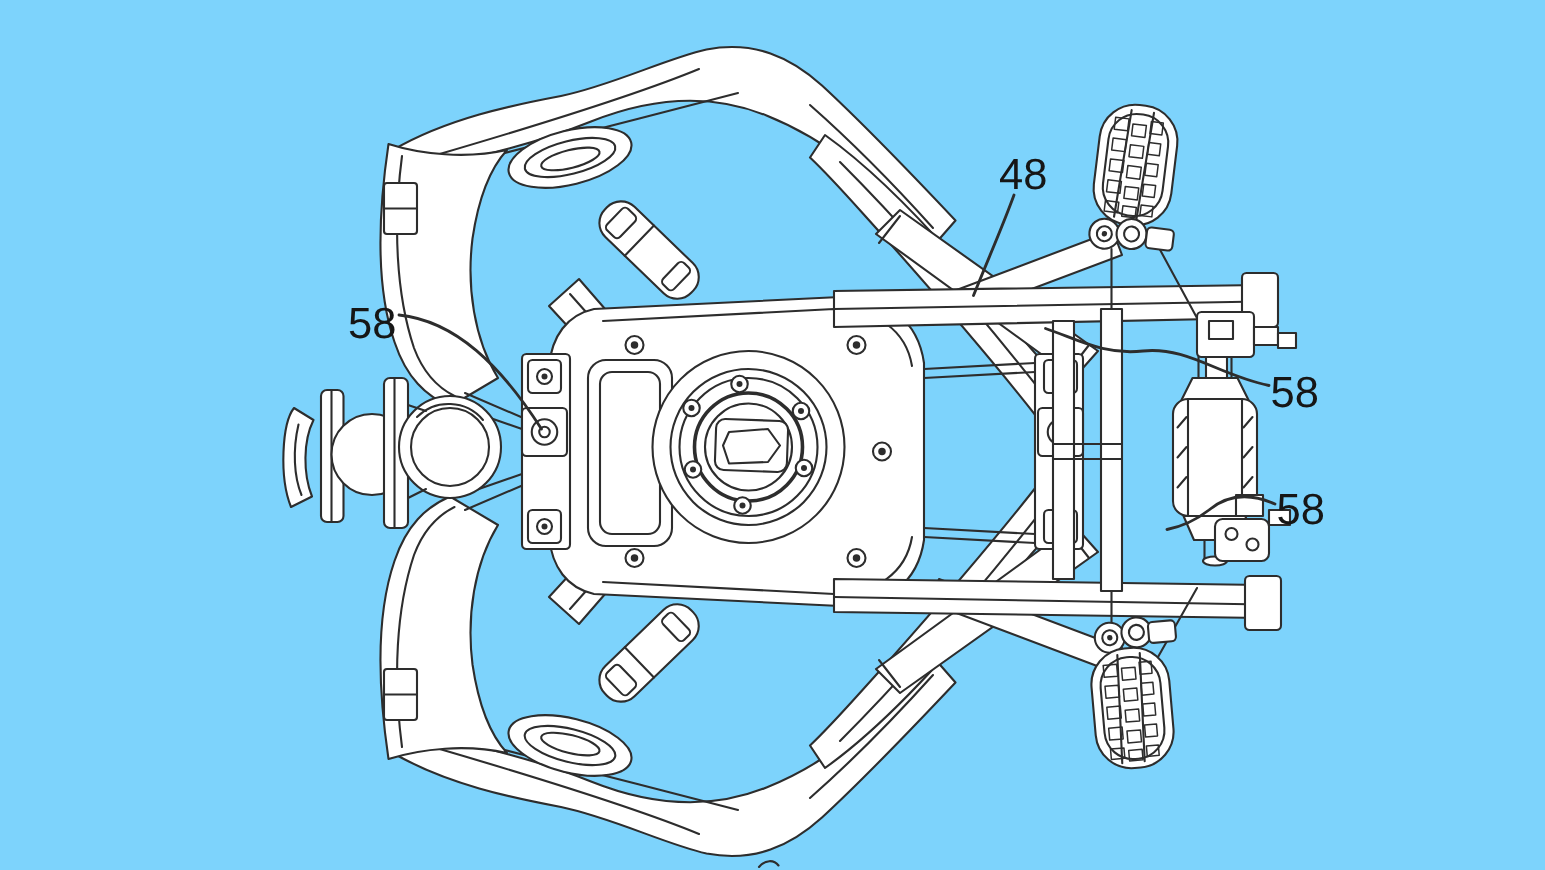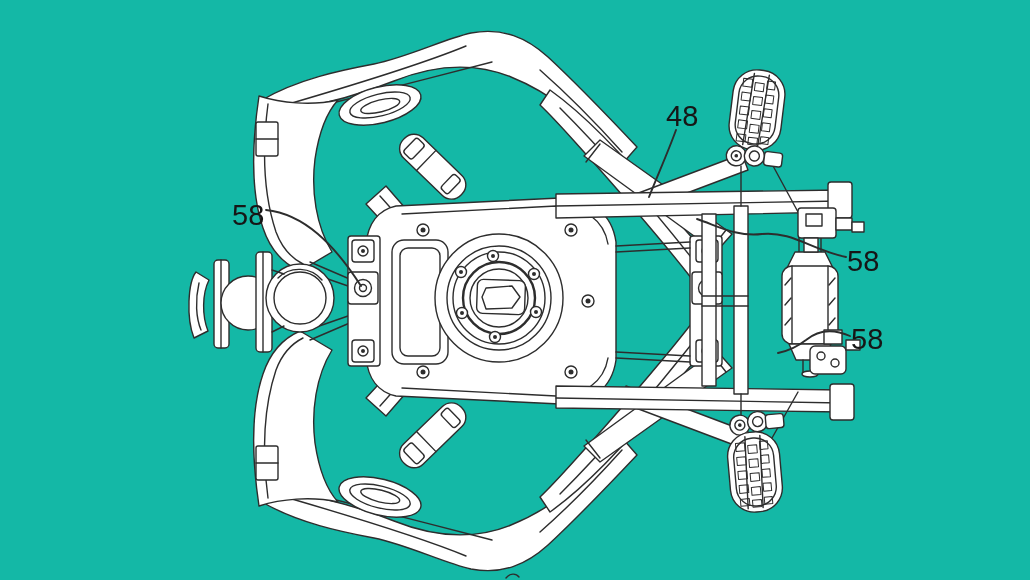--- a/index.html
+++ b/index.html
@@ -5,21 +5,21 @@
   html, body {
     margin: 0;
     padding: 0;
     background: #ffffff;
     font-family: "Liberation Sans", sans-serif;
   }
   .stage {
     position: relative;
     width: 1030px;
     height: 580px;
-    background: #14b8a6;
+    background: #7dd3fc;
     overflow: hidden;
   }
   svg { display: block; }
   .ref-label {
     font-family: "Liberation Sans", sans-serif;
     font-size: 29px;
     fill: #161616;
   }
 </style>
 </head>

